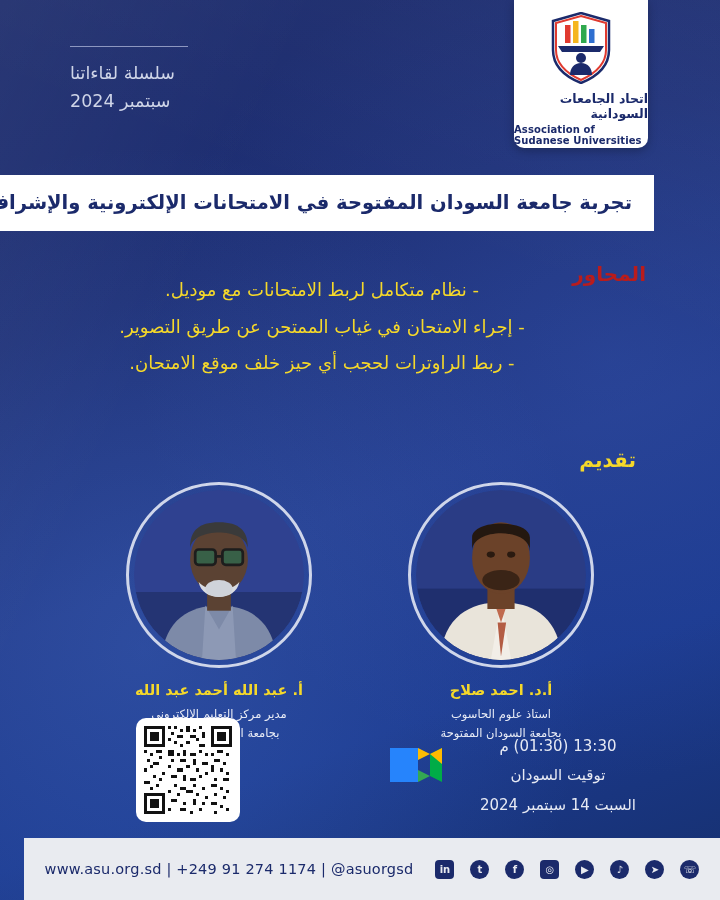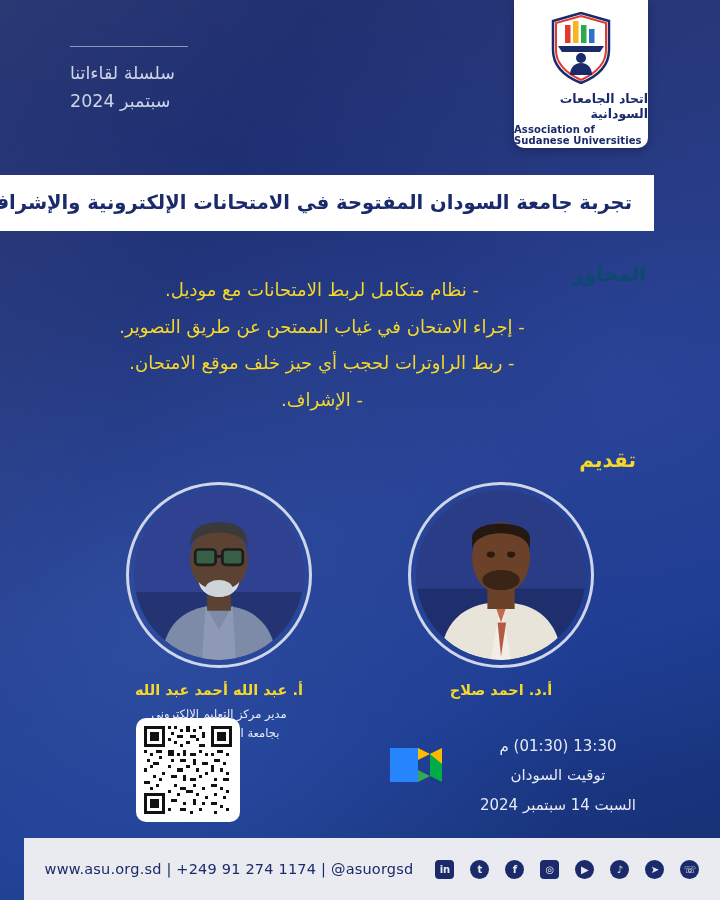--- a/index.html
+++ b/index.html
@@ -69,21 +69,21 @@
     font-size: 19.5px; font-weight: bold; color: #1b2a6b; line-height: 1.4;
     white-space: nowrap;
   }
   .title-accent {
     width: 22px; background: #f5d82a; border-radius: 0 6px 6px 0;
   }
 
   
   .axes-head {
     position: absolute; top: 262px; right: 74px;
-    font-size: 20px; font-weight: bold; color: #0c4a6e;
+    font-size: 20px; font-weight: bold; color: #b91c1c;
   }
   .axes-list {
     position: absolute; top: 272px; right: 150px; left: 74px;
     text-align: center;
   }
   .axes-list li {
     list-style: none;
     font-size: 18px; color: #f5d82a; line-height: 2.04; font-weight: 500;
   }
 
@@ -193,21 +193,20 @@
   <div class="title-bar">
     <span>تجربة جامعة السودان المفتوحة في الامتحانات الإلكترونية والإشراف الأكاديمي</span>
   </div>
 </div>
 
 <div class="axes-head">المحاور</div>
 <ul class="axes-list">
   <li>- نظام متكامل لربط الامتحانات مع موديل.</li>
   <li>- إجراء الامتحان في غياب الممتحن عن طريق التصوير.</li>
   <li>- ربط الراوترات لحجب أي حيز خلف موقع الامتحان.</li>
-  <li>- الإشراف.</li>
 </ul>
 
 <div class="present-head">تقديم</div>
 <div class="speakers">
 
   <div class="speaker">
     <div class="photo-ring">
       <div class="photo">
         <svg viewBox="0 0 100 100" width="100%" height="100%">
           <defs>
@@ -226,20 +225,24 @@
             <ellipse cx="50" cy="40" rx="17" ry="21" fill="#6b4229"></ellipse>
             <path d="M33 36 C33 22 67 22 67 36 L67 28 C67 17 33 17 33 28 Z" fill="#241810"></path>
             <ellipse cx="50" cy="53" rx="11" ry="6" fill="#3a2416"></ellipse>
             <ellipse cx="44" cy="38" rx="2.4" ry="1.8" fill="#2a1a10"></ellipse>
             <ellipse cx="56" cy="38" rx="2.4" ry="1.8" fill="#2a1a10"></ellipse>
           </g>
         </svg>
       </div>
     </div>
     <div class="sp-name">أ.د. احمد صلاح</div>
+    <div class="sp-role">
+      <div>استاذ علوم الحاسوب</div>
+      <div>بجامعة السودان المفتوحة</div>
+    </div>
   </div>
 
   <div class="speaker">
     <div class="photo-ring">
       <div class="photo">
         <svg viewBox="0 0 100 100" width="100%" height="100%">
           <defs>
             <clipPath id="c1">
                 <circle cx="50" cy="50" r="50"></circle>
               </clipPath>

